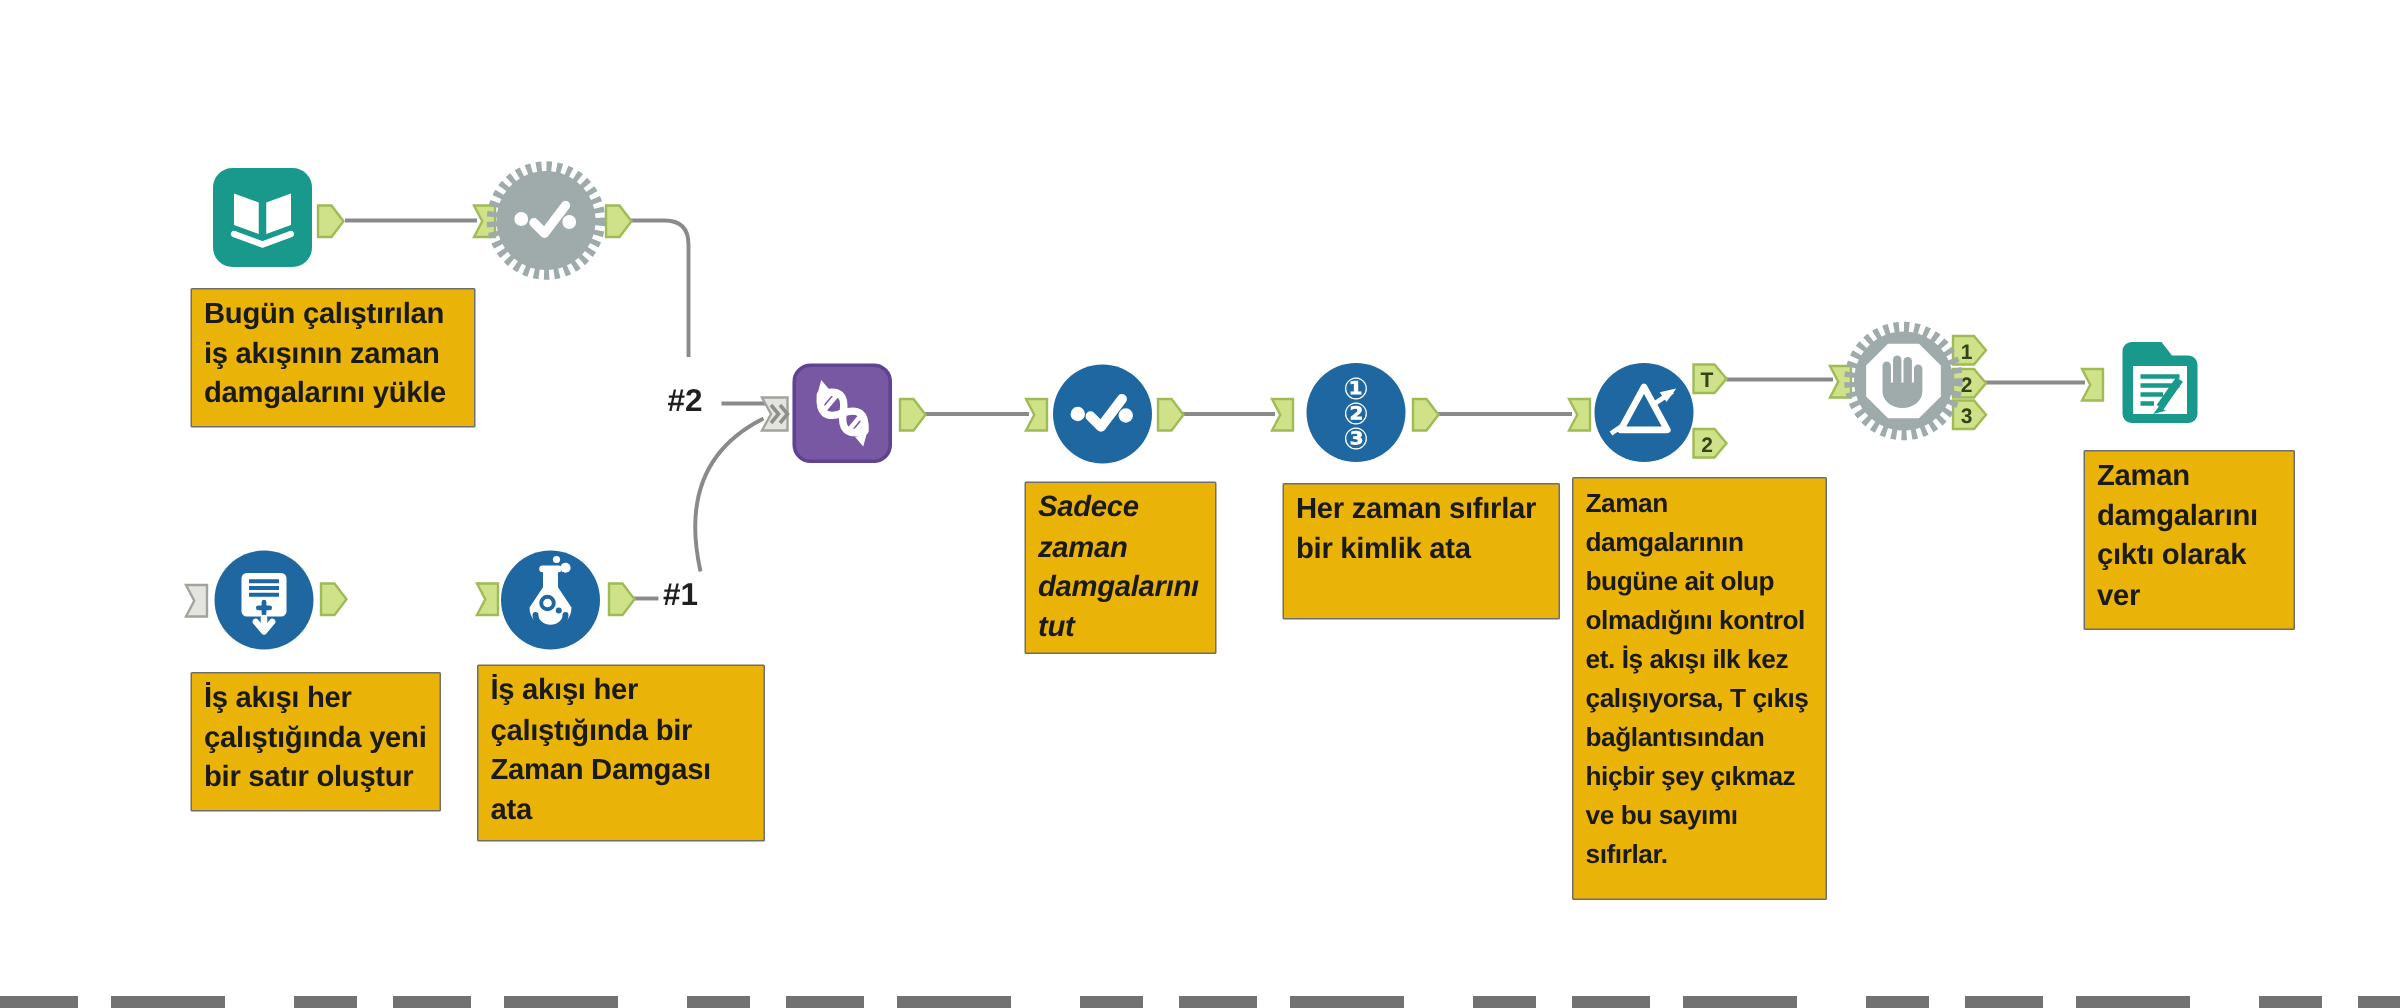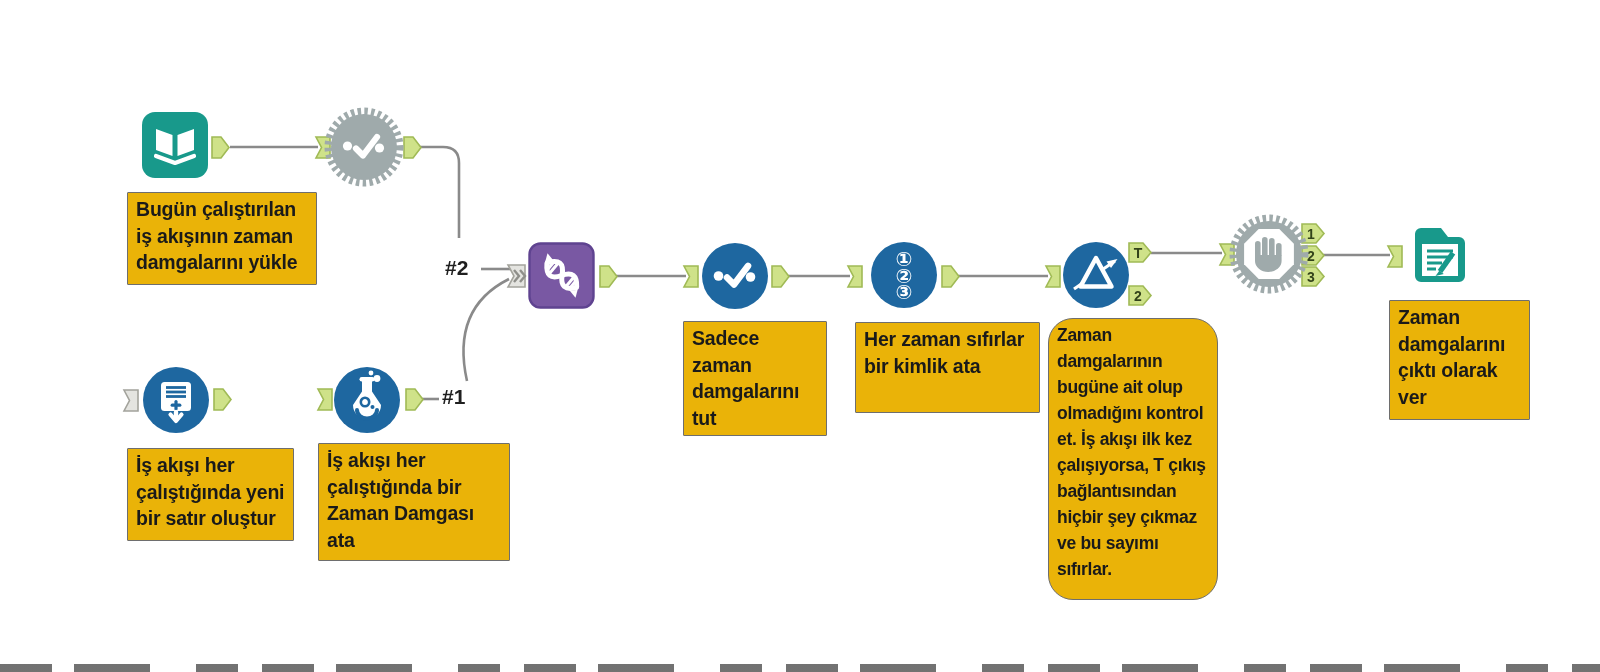--- a/index.html
+++ b/index.html
@@ -5,21 +5,21 @@
   html,body{margin:0;padding:0;background:#fff;}
   #canvas{position:relative;width:1600px;height:672px;background:#ffffff;overflow:hidden;
           font-family:"Liberation Sans",sans-serif;}
   #wires{position:absolute;left:0;top:0;width:1600px;height:672px;}
   .tool{position:absolute;}
   .tool svg{display:block;}
   .note{position:absolute;background:#eab308;border:1.5px solid #6e6e6e;border-radius:1px;
          padding:3px 8px 4px 8px;box-sizing:border-box;
          font-weight:bold;font-size:19.5px;line-height:26.5px;letter-spacing:-0.2px;color:#1a1a1a;}
   .conn-label{position:absolute;font-weight:bold;font-size:21px;color:#1f1f1f;}
-  #note-check{font-size:17.5px;line-height:26px;letter-spacing:-0.3px;border-radius:25px;}
+  #note-check{font-size:17.5px;line-height:26px;letter-spacing:-0.3px;}
   #bottom-artifact{position:absolute;left:0;right:0;bottom:0;height:8px;opacity:.78;
      background:repeating-linear-gradient(90deg,#4a4a4a 0 52px,transparent 52px 74px,
        #4a4a4a 74px 150px,transparent 150px 196px,#4a4a4a 196px 238px,transparent 238px 262px);}
 </style>
 </head>
 <body>
 
 <div id="canvas">
 
   <svg id="wires" viewBox="0 0 1600 672">
@@ -229,19 +229,19 @@
         </g>
         <path d="M0,16.5 L13,-2" stroke="#18998b" stroke-width="5.5"></path>
         <path d="M-4.5,21 L-0.7,15.8 L3.8,18.9 Z" fill="#18998b"></path>
       </g>
     </svg>
   </div>
 
   <div class="note" id="note-input" style="left:127px;top:192px;width:190px;min-height:93px;">Bugün çalıştırılan iş akışının zaman damgalarını yükle</div>
   <div class="note" id="note-generate" style="left:127px;top:448px;width:167px;min-height:93px;">İş akışı her çalıştığında yeni bir satır oluştur</div>
   <div class="note" id="note-formula" style="left:318px;top:443px;width:192px;min-height:118px;">İş akışı her çalıştığında bir Zaman Damgası ata</div>
-  <div class="note" id="note-select" style="left:683px;top:321px;width:144px;min-height:92px;">Sadece zaman damgalarını tut</div>
+  <div class="note" id="note-select" style="left:683px;top:321px;width:128px;min-height:92px;font-style:italic;">Sadece zaman damgalarını tut</div>
   <div class="note" id="note-recordid" style="left:855px;top:322px;width:185px;min-height:91px;">Her zaman sıfırlar bir kimlik ata</div>
   <div class="note" id="note-check" style="left:1048px;top:318px;width:170px;min-height:282px;">Zaman damgalarının bugüne ait olup olmadığını kontrol et. İş akışı ilk kez çalışıyorsa, T çıkış bağlantısından hiçbir şey çıkmaz ve bu sayımı sıfırlar.</div>
   <div class="note" id="note-output" style="left:1389px;top:300px;width:141px;min-height:120px;">Zaman damgalarını çıktı olarak ver</div>
 
   <div id="bottom-artifact"></div>
 </div>
 
 </body></html>

